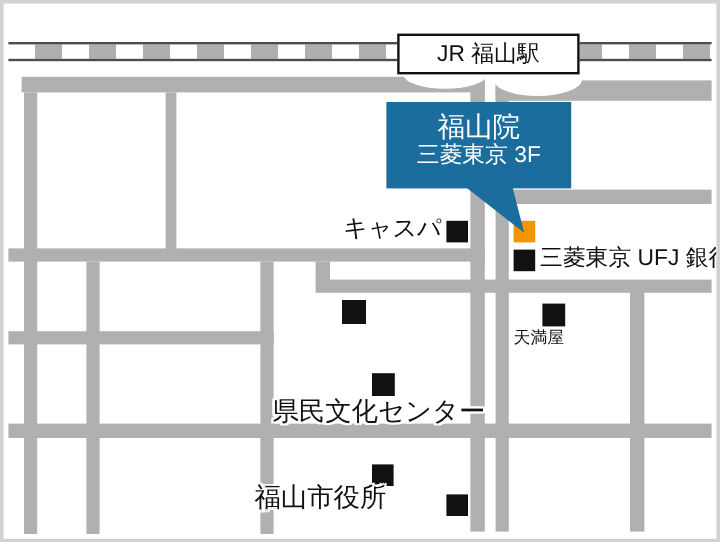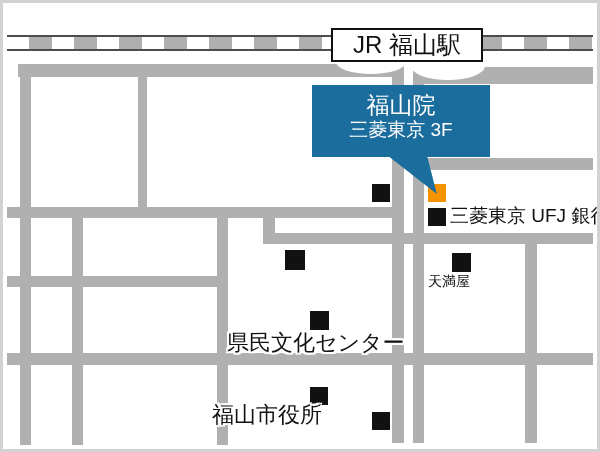--- a/index.html
+++ b/index.html
@@ -10,36 +10,36 @@
   .frame{position:absolute;left:0;top:0;right:0;bottom:0;border:3px solid #d2d2d2;z-index:40;pointer-events:none;}
   
   .rail{
     position:absolute;left:7px;top:35px;width:586px;height:16px;z-index:3;box-sizing:border-box;
     border-top:2px solid #4d4d4d;border-bottom:2px solid #4d4d4d;
     background:repeating-linear-gradient(90deg,#ffffff 0px,#ffffff 22px,#afafaf 22px,#afafaf 45px);
   }
   .station{
     position:absolute;left:331px;top:28px;width:148px;height:30px;background:#ffffff;
     border:2px solid #111111;z-index:10;display:flex;align-items:center;justify-content:center;
-    font-size:24px;color:#111;white-space:nowrap;
+    font-size:19px;color:#111;white-space:nowrap;
   }
   
   .road{position:absolute;background:#b0b0b0;z-index:1;}
   .curve{position:absolute;background:#ffffff;border-radius:50%;z-index:2;}
   
   .sq{position:absolute;width:18px;height:18px;background:#111111;z-index:6;}
   
   .lbl{
     position:absolute;color:#111;z-index:7;white-space:nowrap;line-height:1.05;
     text-shadow:-2px -2px 0 #fff,2px -2px 0 #fff,-2px 2px 0 #fff,2px 2px 0 #fff,
                 0 -2px 0 #fff,0 2px 0 #fff,-2px 0 0 #fff,2px 0 0 #fff;
   }
   
   .callout{
-    position:absolute;left:312px;top:85px;width:178px;height:72px;background:#1b6d9d;
+    position:absolute;left:322px;top:85px;width:154px;height:72px;background:#1b6d9d;
     z-index:20;color:#ffffff;text-align:center;
   }
   .callout .t1{font-size:23px;margin-top:7px;line-height:26px;}
   .callout .t2{font-size:19px;line-height:24px;}
   .tail{
     position:absolute;left:385px;top:156px;width:54px;height:38px;background:#1b6d9d;z-index:19;
     clip-path:polygon(6% 0%,78% 0%,96% 100%);
   }
   .marker{position:absolute;left:428px;top:184px;width:18px;height:18px;background:#f59300;z-index:5;}
 </style>
@@ -81,19 +81,20 @@
   </div>
 
   <div class="sq" style="left:372px;top:184px;"></div>
   <div class="sq" style="left:428px;top:208px;"></div>
   <div class="sq" style="left:285px;top:250px;width:20px;height:20px;"></div>
   <div class="sq" style="left:452px;top:253px;width:19px;height:19px;"></div>
   <div class="sq" style="left:310px;top:311px;width:19px;height:19px;"></div>
   <div class="sq" style="left:310px;top:387px;"></div>
   <div class="sq" style="left:372px;top:412px;"></div>
 
+  <div class="lbl" style="left:238px;top:181px;width:130px;text-align:right;font-size:20px;">キャスパ</div>
   <div class="lbl" style="left:450px;top:206px;font-size:19px;">三菱東京 UFJ 銀行</div>
   <div class="lbl" style="left:428px;top:274px;font-size:14px;">天満屋</div>
   <div class="lbl" style="left:212px;top:403px;font-size:22px;">福山市役所</div>
   <div class="lbl" style="left:227px;top:331px;font-size:22px;">県民文化センター</div>
 
   <div class="frame"></div>
 </div>
 
 </body></html>

